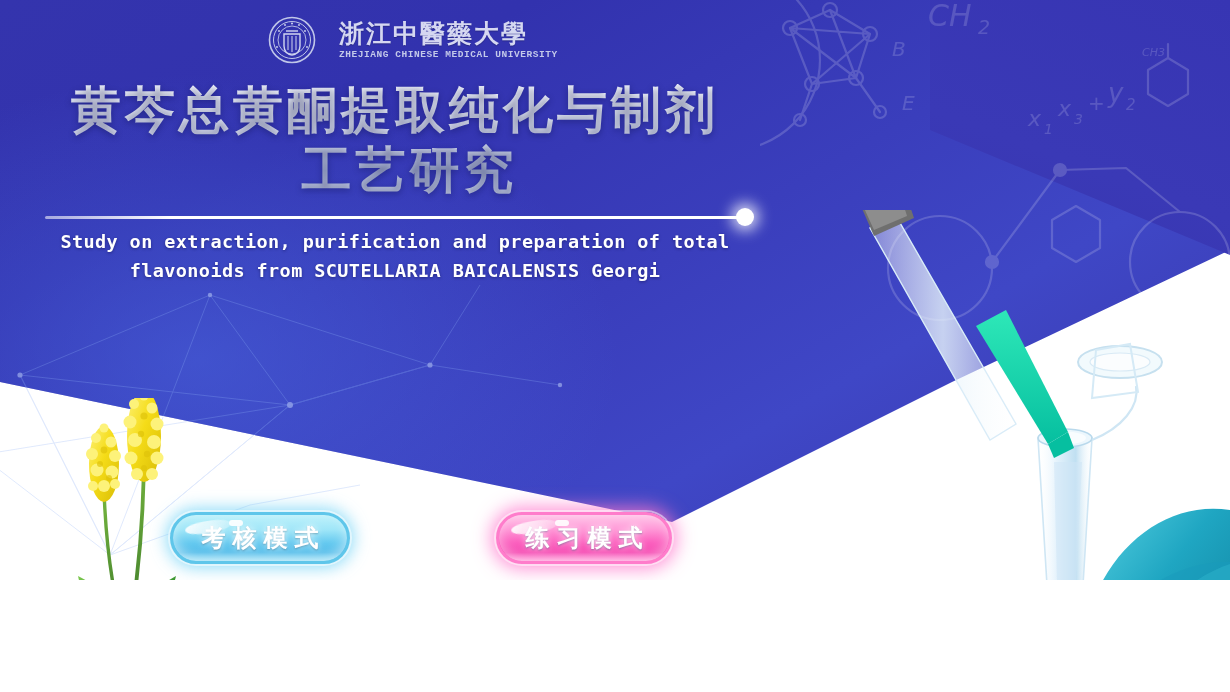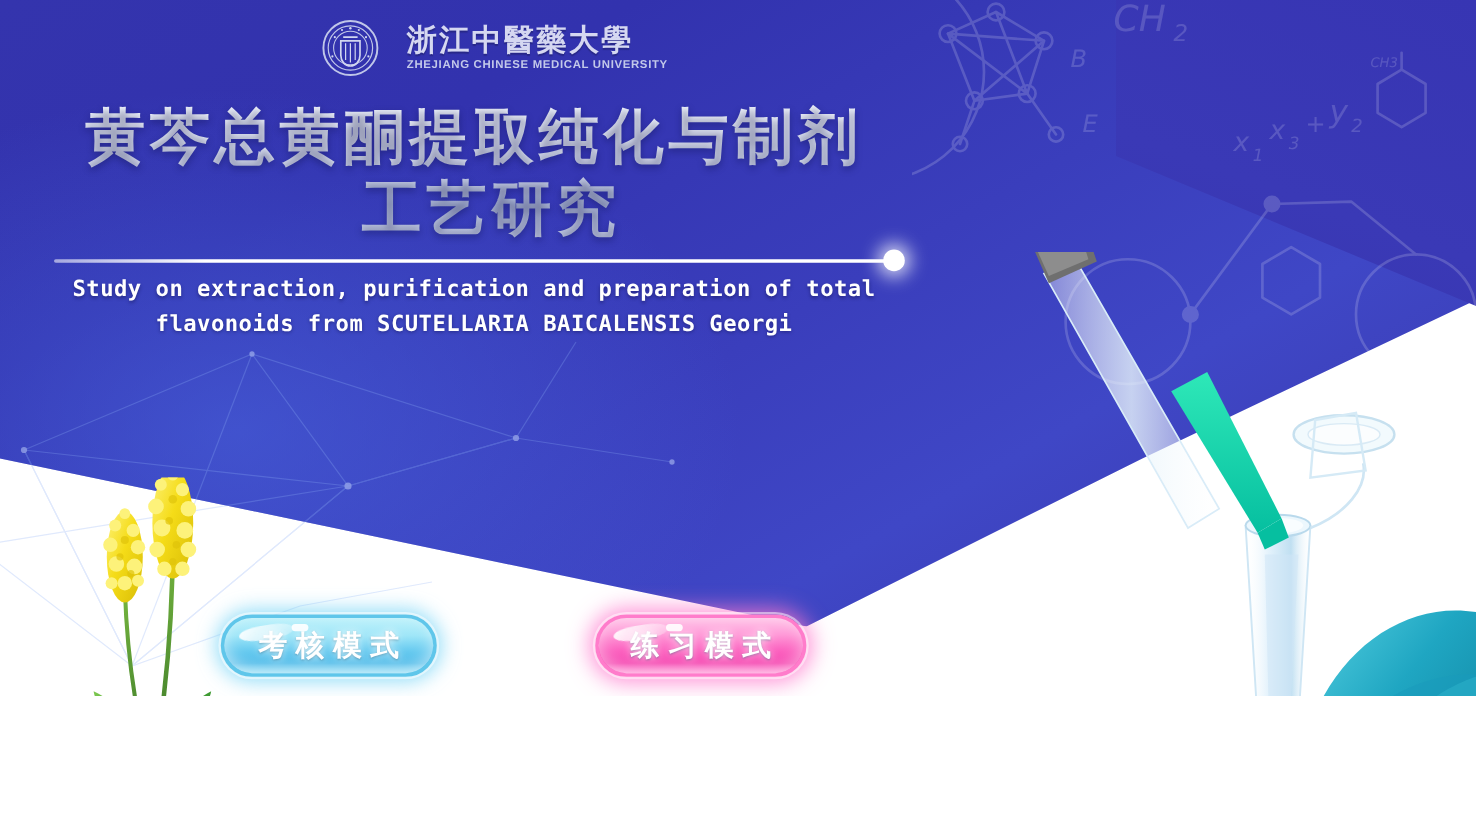--- a/index.html
+++ b/index.html
@@ -64,33 +64,33 @@
   .logo-seal{ width:48px; height:48px; flex:0 0 auto; }
   .logo-text{ display:flex; flex-direction:column; line-height:1; }
   .logo-cn{
     font-family:"DejaVu Serif","Liberation Serif", serif;
     font-size:25px; font-weight:700; letter-spacing:2px;
     color:#e3e6f7;
     text-shadow:0 1px 1px rgba(0,0,0,0.25);
   }
   .logo-en{
     margin-top:4px;
-    font-family:Liberation Sans, sans-serif;
+    font-family:Liberation Mono, monospace;
     font-size:9.5px; font-weight:700; letter-spacing:0.55px;
     color:#cfd5ef;
     white-space:nowrap;
   }
 
   
   .title-block{
     position:absolute; left:0; top:84px; width:790px;
     text-align:center;
   }
   .title-cn{
-    font-family:Liberation Serif, serif;
+    font-family:Liberation Mono, monospace;
     font-size:50px; font-weight:700; letter-spacing:4px;
     line-height:1.20;
     background:linear-gradient(180deg,#f2f6ff 0%, #d6dcef 42%, #a9b4d6 72%, #cfd7ee 100%);
     -webkit-background-clip:text; background-clip:text;
     -webkit-text-fill-color:transparent; color:#d8dff0;
     text-shadow:0 2px 6px rgba(10,12,60,0.35);
     white-space:nowrap;
   }
   .title-cn .ln2{ display:block;margin-left:29px; }
 
@@ -144,21 +144,21 @@
     filter:blur(0.4px);
   }
   .btn-gloss2{
     position:absolute; left:56px; top:5px; width:14px; height:6px;
     border-radius:4px; background:rgba(255,255,255,0.9);
     z-index:4; pointer-events:none;
   }
 
   
   #btn-assessment{
-    left:184px; top:512px; width:180px; height:52px;
+    left:170px; top:512px; width:180px; height:52px;
     background:linear-gradient(180deg,#bff2fb 0%, #9fe6f8 32%, #62c8ef 62%, #44b7e8 82%, #7fd6f3 100%);
     border:3px solid #5fc6ea;
     box-shadow:
       0 0 0 2px rgba(255,255,255,0.55),
       0 0 16px 4px rgba(110,210,245,0.75),
       inset 0 -6px 12px rgba(255,255,255,0.55);
   }
   
   #btn-practice{
     left:496px; top:512px; width:176px; height:52px;

